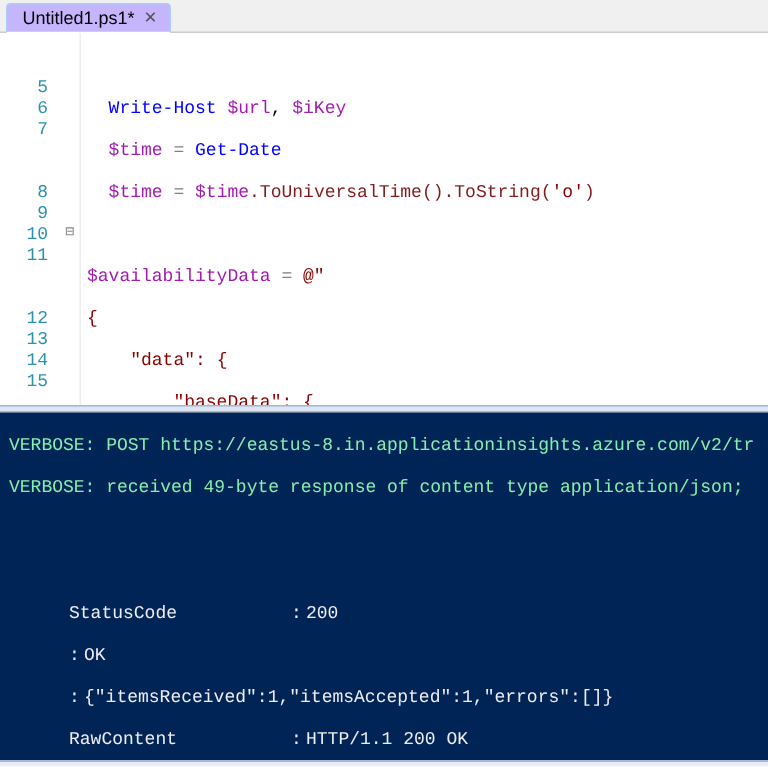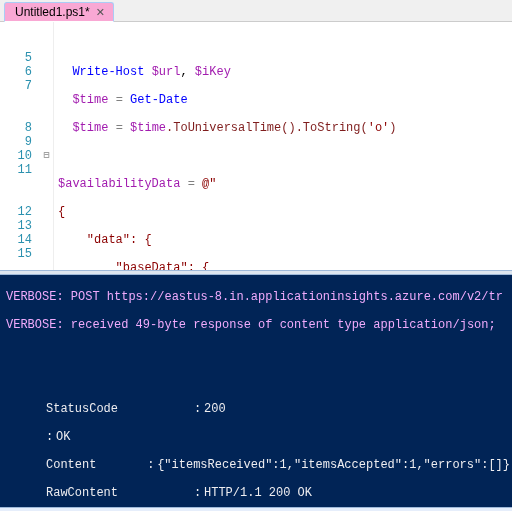--- a/index.html
+++ b/index.html
@@ -17,21 +17,21 @@
     background: #f0f0f0;
     border-bottom: 1px solid #ccc;
     padding: 0 4px;
     height: 22px;
     display: flex;
     align-items: flex-end;
     font-family: 'Segoe UI', Tahoma, sans-serif;
     font-size: 12px;
   }
   .tab {
-    background: #f9a8d4;
+    background: #c4b5fd;
     border: 1px solid #aaccf6;
     border-top-left-radius: 3px;
     border-top-right-radius: 3px;
     border-bottom: 1px solid white;
     padding: 2px 8px 2px 10px;
     display: flex;
     align-items: center;
     position: relative;
     bottom: -1px;
     height: 20px;
@@ -88,21 +88,21 @@
   .console {
     flex: 1;
     background: #012456;
     color: #eeedf0;
     padding: 1px 2px 10px 6px;
     overflow: hidden;
     white-space: pre;
     line-height: 14px;
     font-size: 12px;
   }
-  .console .verbose { color: #f0abfc; }
+  .console .verbose { color: #86efac; }
   .console .kv { display: flex; margin-left: 40px; }
   .console .k { width: 148px; }
   .console .col { width: 10px; }
   .console .v { }
   .empty { height:14px; }
   .bottom-bar {
     height: 4px;
     background: #e6eefb;
     border-top: 1px solid #9eb8d8;
   }
@@ -153,21 +153,21 @@
 
 <div class="separator"></div>
 
 <div class="console">
 <div class="verbose">VERBOSE: POST https://eastus-8.in.applicationinsights.azure.com/v2/tr</div>
 <div class="verbose">VERBOSE: received 49-byte response of content type application/json; </div>
 <div class="empty"></div>
 <div class="empty"></div>
 <div class="kv"><span class="k">StatusCode</span><span class="col">: </span><span class="v">200</span></div>
 <div class="kv"><span class="col">: </span><span class="v">OK</span></div>
-<div class="kv"><span class="k">Content</span><span class="col">: </span><span class="v">{"itemsReceived":1,"itemsAccepted":1,"errors":[]}</span></div>
+<div class="kv"><span class="col">: </span><span class="v">{"itemsReceived":1,"itemsAccepted":1,"errors":[]}</span></div>
 <div class="kv"><span class="k">RawContent</span><span class="col">: </span><span class="v">HTTP/1.1 200 OK</span></div>
 
 
 
 
 
 
 
 
 

